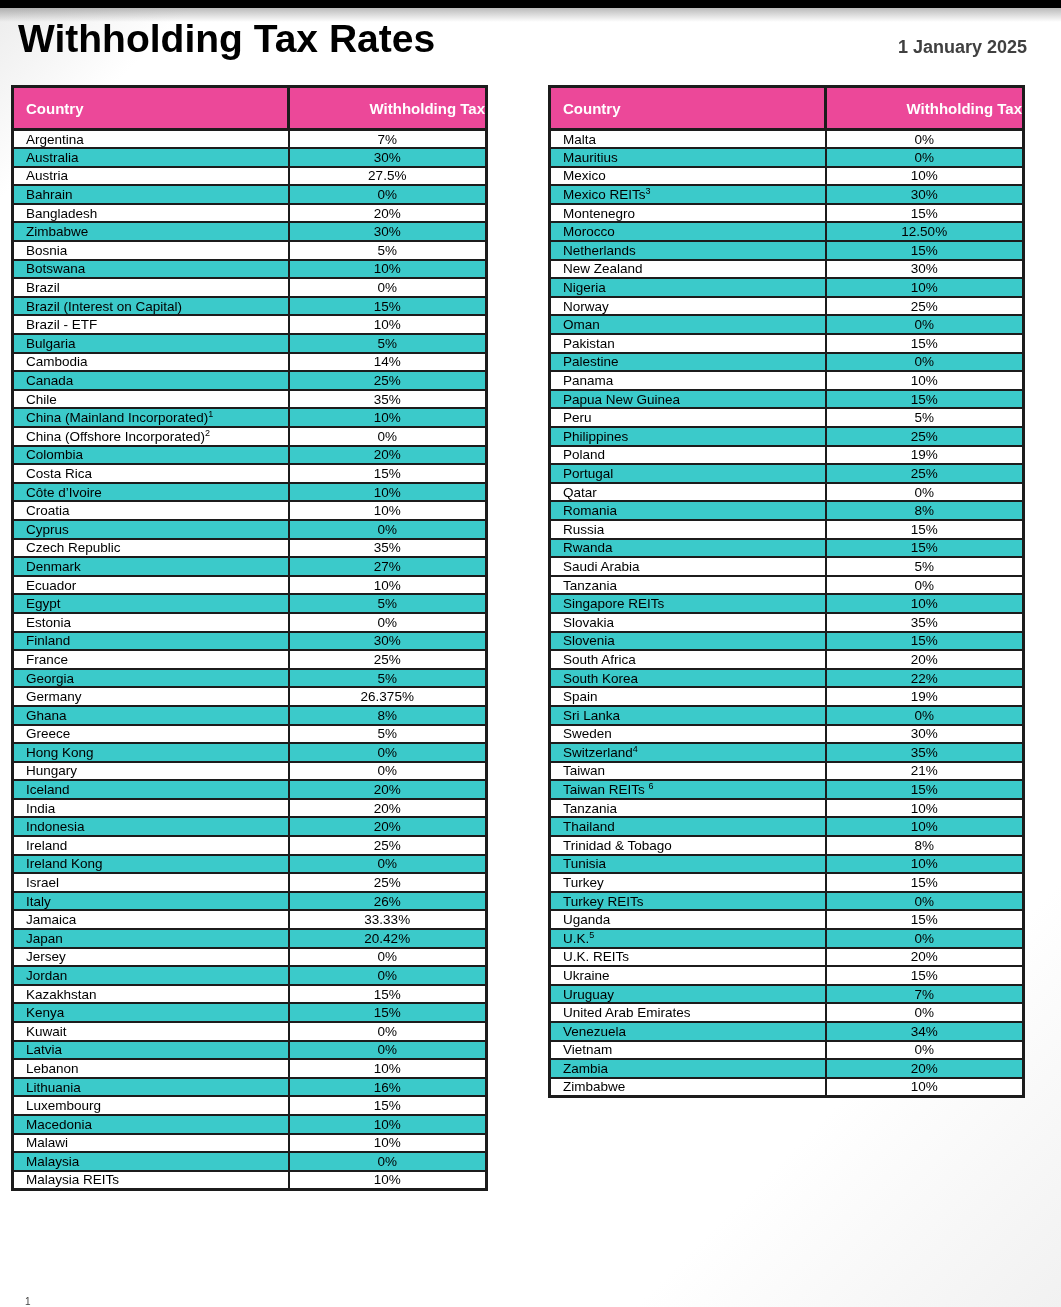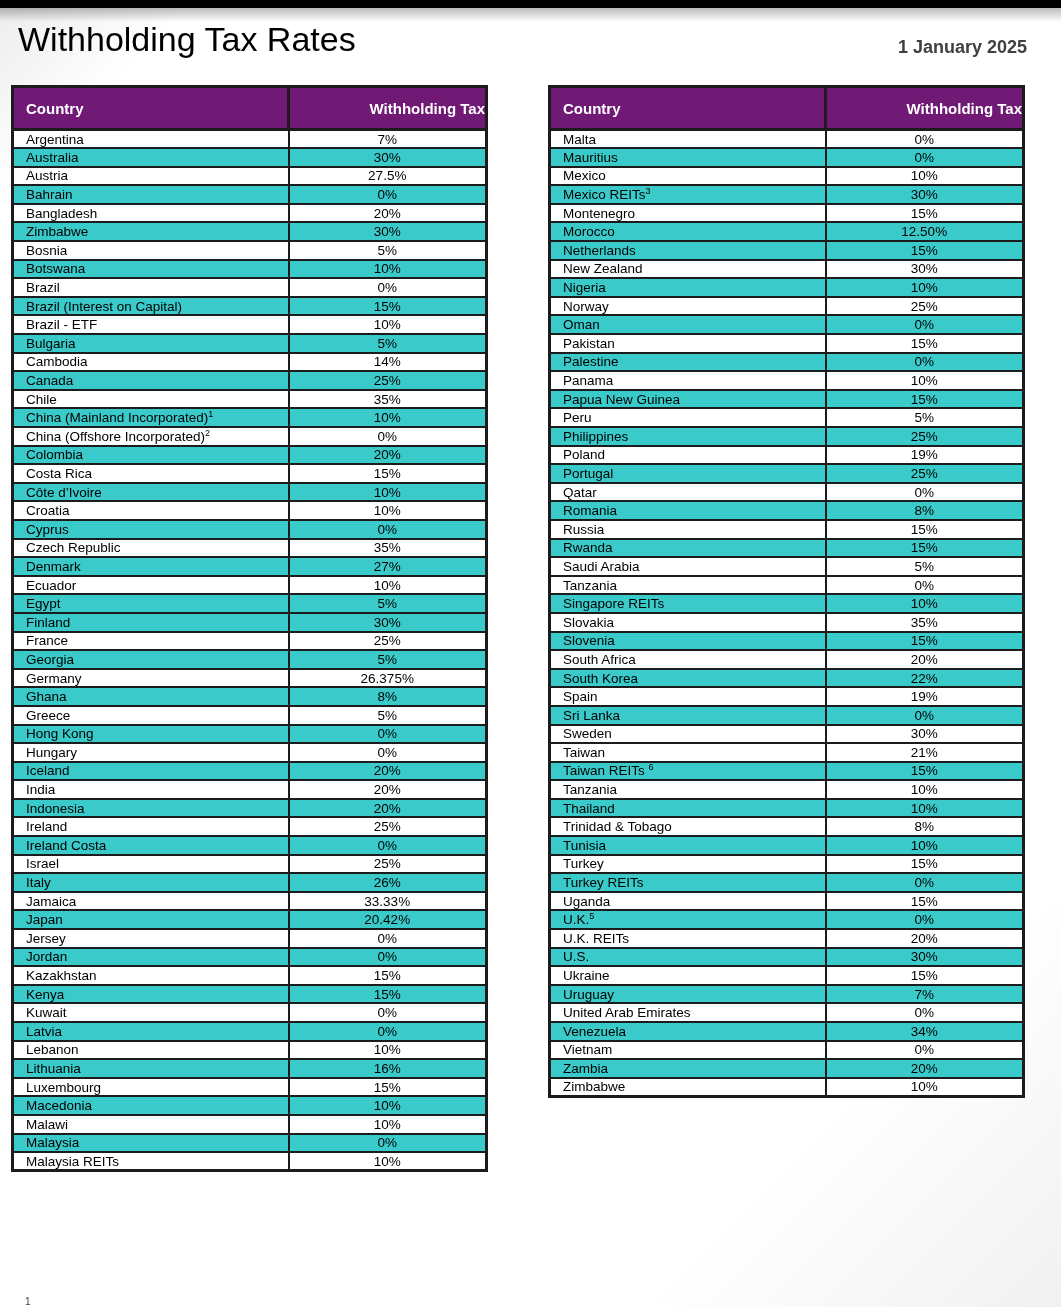--- a/index.html
+++ b/index.html
@@ -18,41 +18,41 @@
   }
   .top-bar-fade {
     position: absolute; top: 8px; left: 0; width: 1061px; height: 14px;
     background: linear-gradient(to bottom, rgba(60,60,60,0.35), rgba(255,255,255,0));
   }
   .doc-header {
     position: absolute; top: 16px; left: 18px; right: 34px;
     display: flex; justify-content: space-between; align-items: flex-end;
   }
   .doc-title {
-    font-size: 34px; font-weight: 400; color: #000; letter-spacing: 0px;
+    font-size: 39px; font-weight: 700; color: #000; letter-spacing: 0px;
     line-height: 46px;
   }
   .doc-date {
     font-size: 18px; font-weight: 700; color: #404040; padding-bottom: 4px;
   }
   .tables-wrap {
     position: absolute; top: 85px; left: 11px;
     display: flex; gap: 60px; align-items: flex-start;
   }
   table.tax-table {
     border-collapse: collapse;
     width: 474px;
     table-layout: fixed;
     background: #fff;
     border: 3px solid #1c1c1c;
   }
   table.tax-table col.c-country { width: 276px; }
   table.tax-table col.c-rate   { width: 198px; }
   table.tax-table th {
-    background: #701a75;
+    background: #ec4899;
     color: #ffffff;
     font-size: 15px;
     font-weight: 700;
     height: 43px;
     border: 3px solid #1c1c1c;
     vertical-align: middle;
   }
   table.tax-table th.h-country { text-align: left; padding-left: 12px; }
   table.tax-table th.h-rate    { text-align: right; }
   table.tax-table td {
@@ -197,20 +197,24 @@
     <td class="rate">27%</td>
   </tr>
         <tr class="plain">
     <td class="country"><span class="cname">Ecuador</span></td>
     <td class="rate">10%</td>
   </tr>
         <tr class="alt">
     <td class="country"><span class="cname">Egypt</span></td>
     <td class="rate">5%</td>
   </tr>
+        <tr class="plain">
+    <td class="country"><span class="cname">Estonia</span></td>
+    <td class="rate">0%</td>
+  </tr>
         <tr class="alt">
     <td class="country"><span class="cname">Finland</span></td>
     <td class="rate">30%</td>
   </tr>
         <tr class="plain">
     <td class="country"><span class="cname">France</span></td>
     <td class="rate">25%</td>
   </tr>
         <tr class="alt">
     <td class="country"><span class="cname">Georgia</span></td>
@@ -246,21 +250,21 @@
   </tr>
         <tr class="alt">
     <td class="country"><span class="cname">Indonesia</span></td>
     <td class="rate">20%</td>
   </tr>
         <tr class="plain">
     <td class="country"><span class="cname">Ireland</span></td>
     <td class="rate">25%</td>
   </tr>
         <tr class="alt">
-    <td class="country"><span class="cname">Ireland Costa</span></td>
+    <td class="country"><span class="cname">Ireland Kong</span></td>
     <td class="rate">0%</td>
   </tr>
         <tr class="plain">
     <td class="country"><span class="cname">Israel</span></td>
     <td class="rate">25%</td>
   </tr>
         <tr class="alt">
     <td class="country"><span class="cname">Italy</span></td>
     <td class="rate">26%</td>
   </tr>
@@ -464,20 +468,24 @@
     <td class="rate">19%</td>
   </tr>
         <tr class="alt">
     <td class="country"><span class="cname">Sri Lanka</span></td>
     <td class="rate">0%</td>
   </tr>
         <tr class="plain">
     <td class="country"><span class="cname">Sweden</span></td>
     <td class="rate">30%</td>
   </tr>
+        <tr class="alt">
+    <td class="country"><span class="cname">Switzerland</span><sup class="csup">4</sup></td>
+    <td class="rate">35%</td>
+  </tr>
         <tr class="plain">
     <td class="country"><span class="cname">Taiwan</span></td>
     <td class="rate">21%</td>
   </tr>
         <tr class="alt">
     <td class="country"><span class="cname">Taiwan REITs </span><sup class="csup">6</sup></td>
     <td class="rate">15%</td>
   </tr>
         <tr class="plain">
     <td class="country"><span class="cname">Tanzania</span></td>
@@ -508,24 +516,20 @@
     <td class="rate">15%</td>
   </tr>
         <tr class="alt">
     <td class="country"><span class="cname">U.K.</span><sup class="csup">5</sup></td>
     <td class="rate">0%</td>
   </tr>
         <tr class="plain">
     <td class="country"><span class="cname">U.K. REITs</span></td>
     <td class="rate">20%</td>
   </tr>
-        <tr class="alt">
-    <td class="country"><span class="cname">U.S.</span></td>
-    <td class="rate">30%</td>
-  </tr>
         <tr class="plain">
     <td class="country"><span class="cname">Ukraine</span></td>
     <td class="rate">15%</td>
   </tr>
         <tr class="alt">
     <td class="country"><span class="cname">Uruguay</span></td>
     <td class="rate">7%</td>
   </tr>
         <tr class="plain">
     <td class="country"><span class="cname">United Arab Emirates</span></td>

